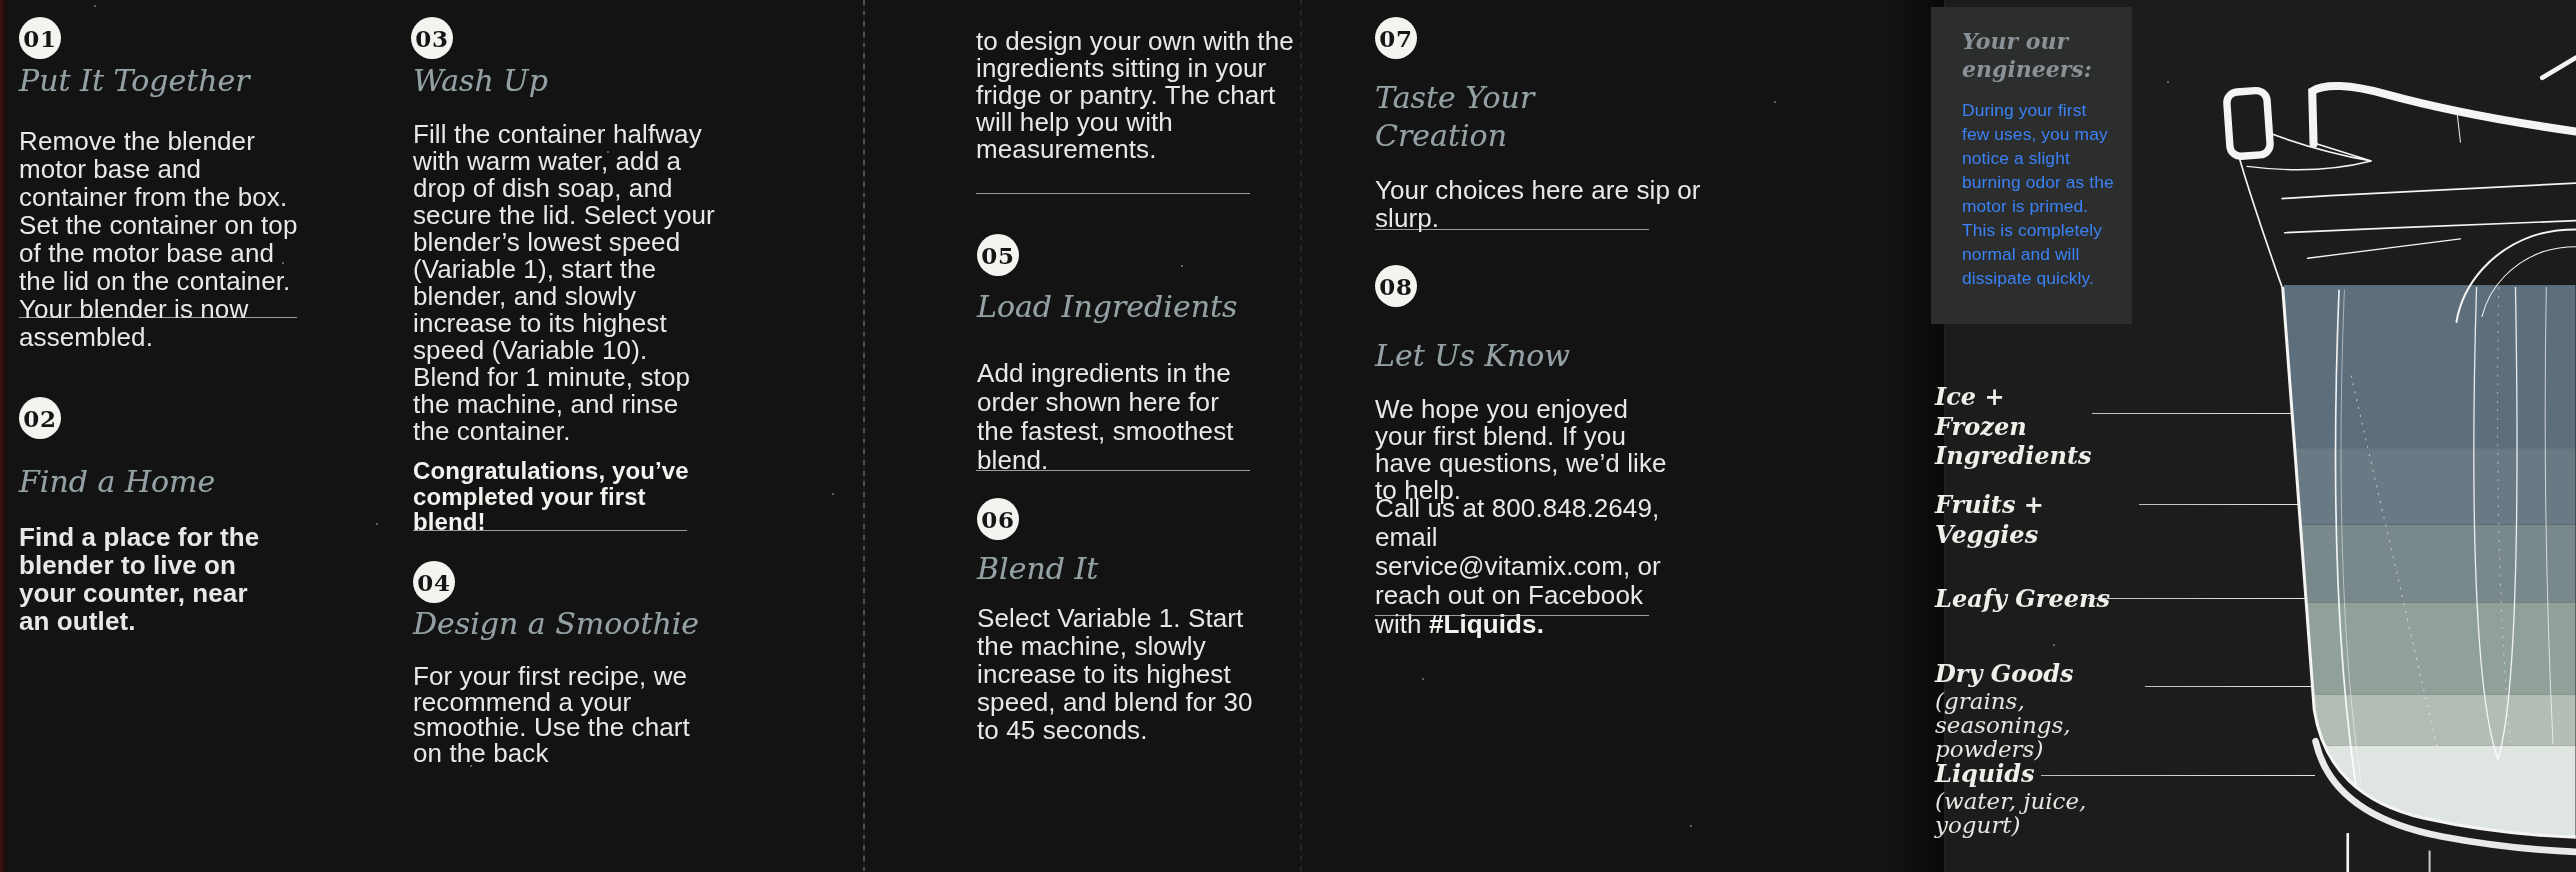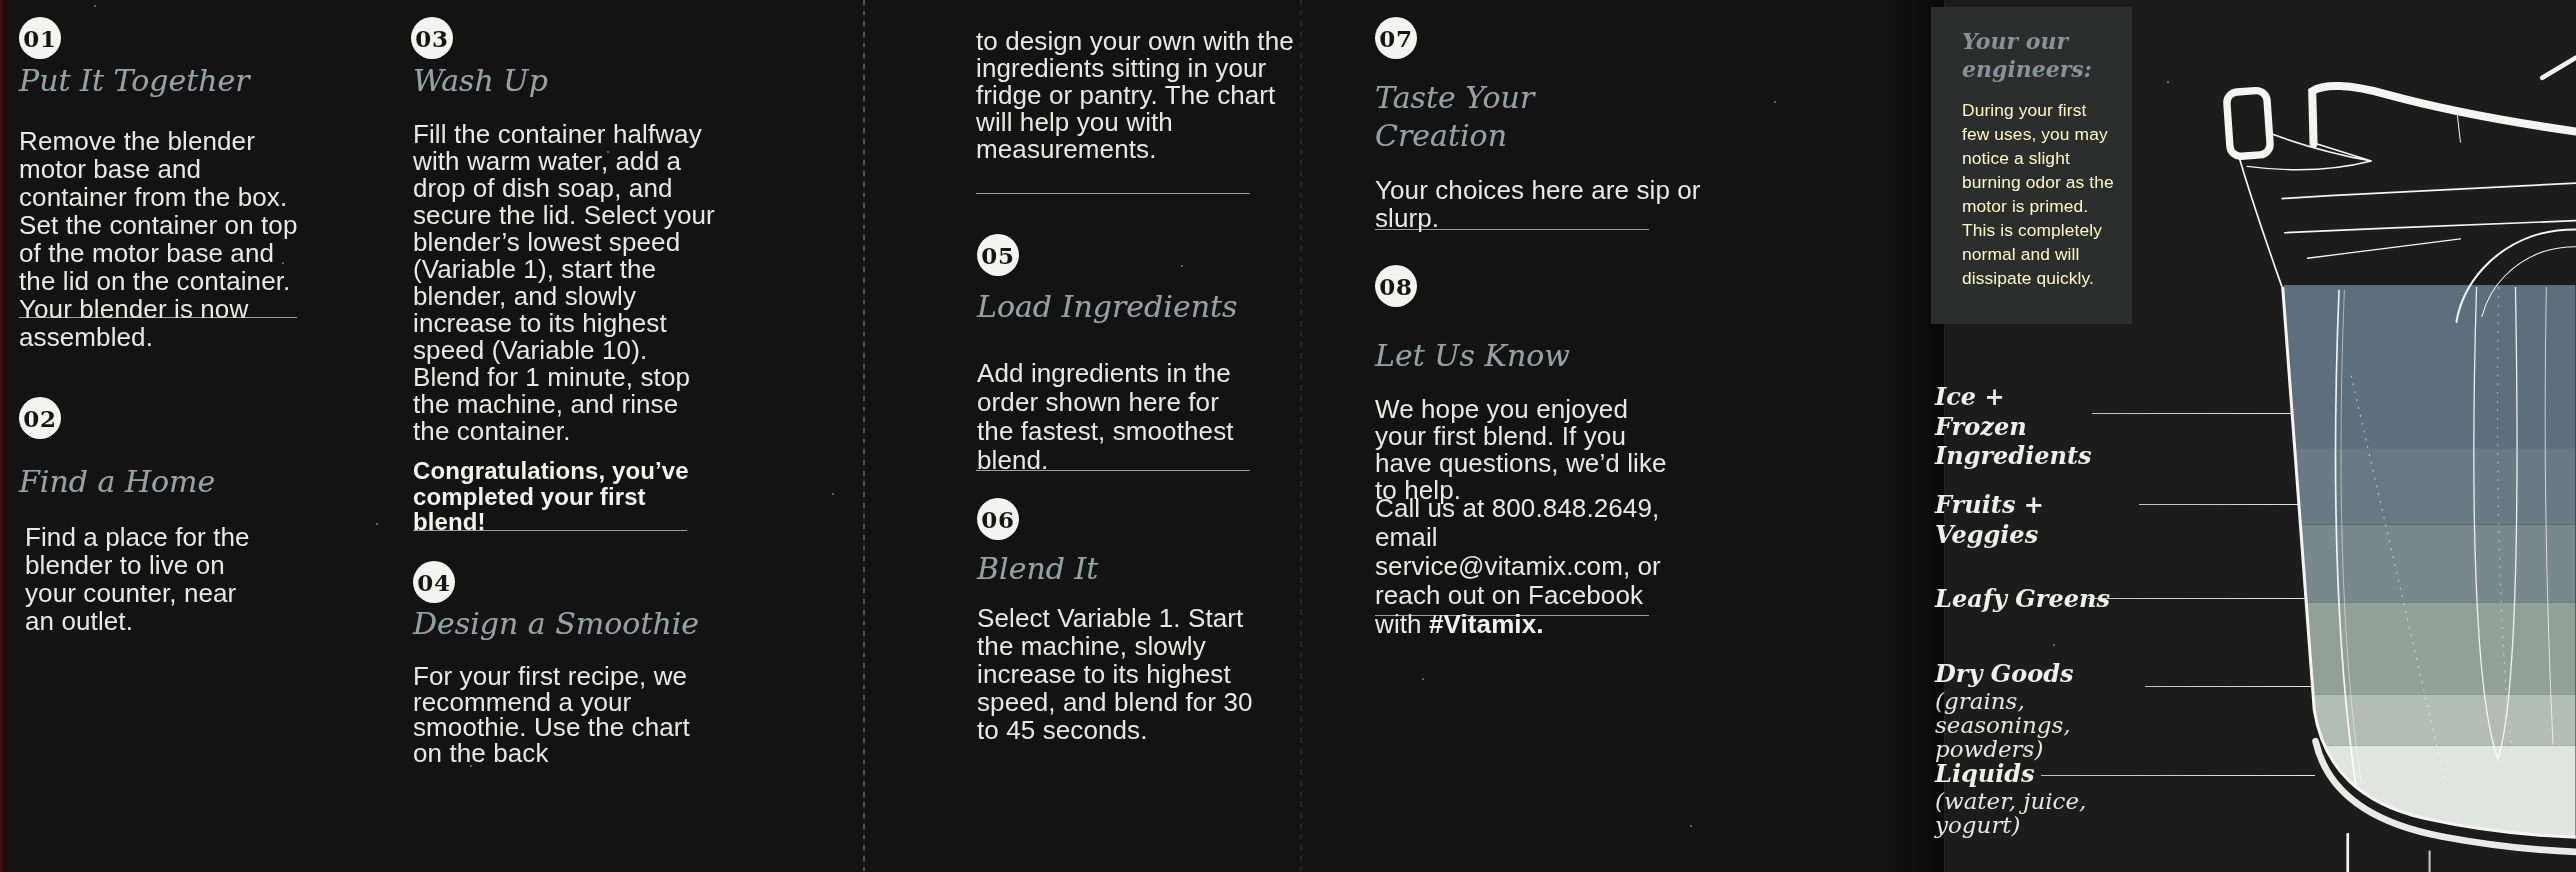--- a/index.html
+++ b/index.html
@@ -46,21 +46,21 @@
   #engineers-box{
     position:absolute;left:1931px;top:6.7px;width:201px;height:317px;background:#2c2d2d;
   }
   #engineers-box .title{
     position:absolute;left:31px;top:21.5px;width:148px;
     font-family:"DejaVu Serif", serif;font-style:italic;font-weight:700;
     font-size:22px;line-height:27.5px;color:#899296;
   }
   #engineers-box .note-body{
     position:absolute;left:31px;top:91px;width:156px;
-    font-size:17.4px;line-height:24px;color:#fef9c3;letter-spacing:0.1px;
+    font-size:17.4px;line-height:24px;color:#3b82f6;letter-spacing:0.1px;
   }
 </style>
 </head>
 <body>
 
 <div id="page">
 
   <div class="abs" style="left:1945px;top:0;width:631px;height:872px;background:#1c1c1c;"></div>
   <div class="abs" style="left:1885px;top:0;width:60px;height:872px;background:linear-gradient(to right, rgba(0,0,0,0), rgba(0,0,0,.55));"></div>
   <div class="abs" style="left:1944px;top:0;width:1.3px;height:872px;background:rgba(255,255,255,.10);"></div>
@@ -68,21 +68,21 @@
   <div class="crease" style="left:863px;opacity:.65;"></div>
   <div class="crease" style="left:1300px;opacity:.22;"></div>
 
   <div class="circle" style="left:19px;top:17px;">01</div>
   <div class="h-serif" style="left:19px;top:62px;width:295px;">Put It Together</div>
   <div class="body" style="left:19px;top:127px;width:290px;">Remove the blender motor base and container from the box. Set the container on top of the motor base and the lid on the container. Your blender is now assembled.</div>
   <div class="divider" style="left:19px;top:317px;width:278px;"></div>
 
   <div class="circle" style="left:19px;top:397px;">02</div>
   <div class="h-serif" style="left:19px;top:463px;width:295px;">Find a Home</div>
-  <div class="body" style="left:25px;top:523px;width:241px;">Find a place for the blender to live on your counter, near an outlet.</div>
+  <div class="body" style="left:19px;top:523px;width:241px;font-weight:bold;">Find a place for the blender to live on your counter, near an outlet.</div>
 
   <div class="circle" style="left:411px;top:17px;">03</div>
   <div class="h-serif" style="left:413px;top:62px;width:335px;">Wash Up</div>
   <div class="body" style="left:413px;top:121px;width:303px;line-height:27px;">Fill the container halfway with warm water, add a drop of dish soap, and secure the lid. Select your blender’s lowest speed (Variable 1), start the blender, and slowly increase to its highest speed (Variable 10). Blend for 1 minute, stop the machine, and rinse the container.</div>
   <div class="bold-callout" style="left:413px;top:458px;width:288px;">Congratulations, you’ve completed your first blend!</div>
   <div class="divider" style="left:413px;top:530px;"></div>
 
   <div class="circle" style="left:413px;top:561px;">04</div>
   <div class="h-serif" style="left:413px;top:605px;width:335px;">Design a Smoothie</div>
   <div class="body" style="left:413px;top:664px;width:295px;line-height:25.5px;">For your first recipe, we recommend a your smoothie. Use the chart on the back</div>
@@ -101,21 +101,21 @@
 
   <div class="circle" style="left:1375px;top:17px;">07</div>
   <div class="h-serif" style="left:1375px;top:79px;width:215px;">Taste Your Creation</div>
   <div class="body" style="left:1375px;top:176px;width:335px;">Your choices here are sip or slurp.</div>
   <div class="divider" style="left:1375px;top:229px;"></div>
 
   <div class="circle" style="left:1375px;top:265px;">08</div>
   <div class="h-serif" style="left:1375px;top:337px;width:335px;">Let Us Know</div>
   <div class="body" style="left:1375px;top:396px;width:295px;line-height:27px;">We hope you enjoyed your first blend. If you have questions, we’d like to help.</div>
   <div class="body" style="left:1375px;top:494px;width:303px;line-height:29px;">
-    <span>Call us at 800.848.2649, email service@vitamix.com, or reach out on Facebook with </span><span style="font-weight:700;color:#f2f2ef;">#Vitamix.</span>
+    <span>Call us at 800.848.2649, email service@vitamix.com, or reach out on Facebook with </span><span style="font-weight:700;color:#f2f2ef;">#Liquids.</span>
   </div>
   <div class="divider" style="left:1375px;top:615px;"></div>
 
   <div id="engineers-box">
     <div class="title">Your our engineers:</div>
     <div class="note-body">During your first few uses, you may notice a slight burning odor as the motor is primed. This is completely normal and will dissipate quickly.</div>
   </div>
 
   <div class="abs label-name" style="left:1935px;top:382px;width:161px;">Ice + Frozen Ingredients</div>
   <div class="leader" style="left:2092px;top:413px;width:224px;"></div>

